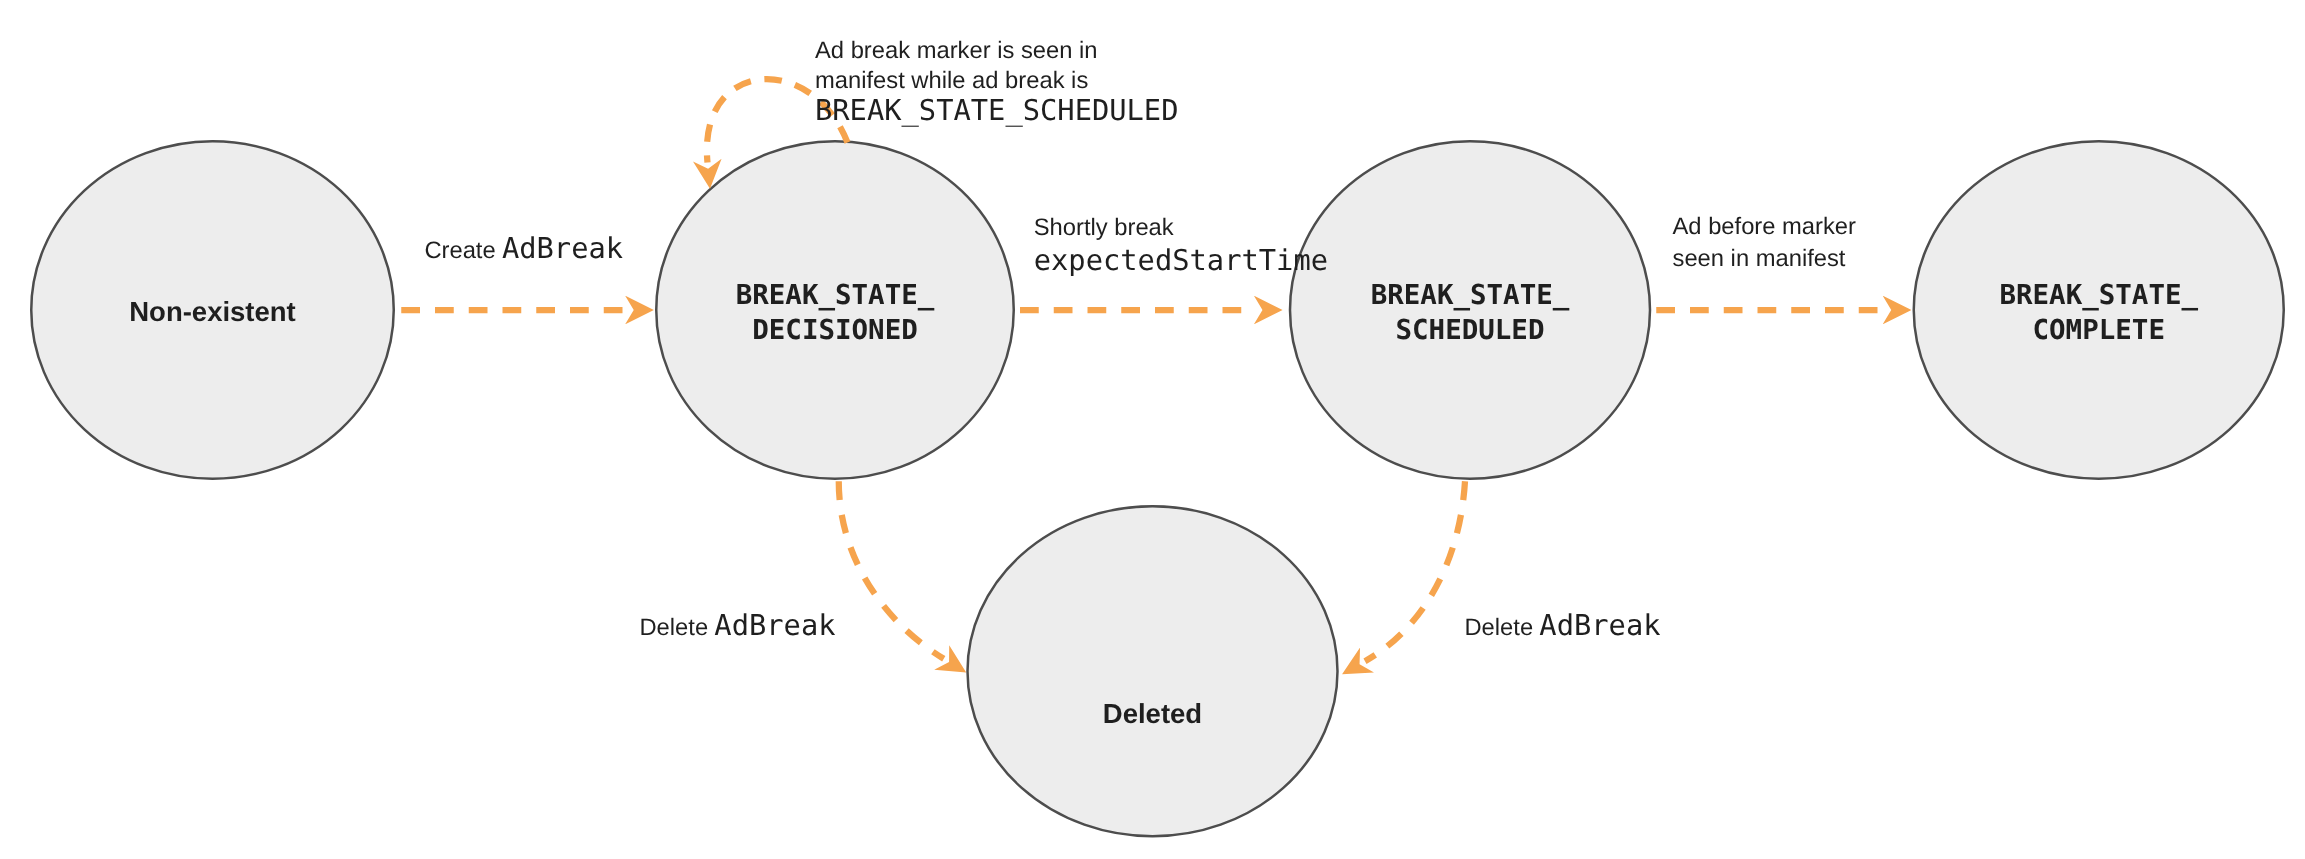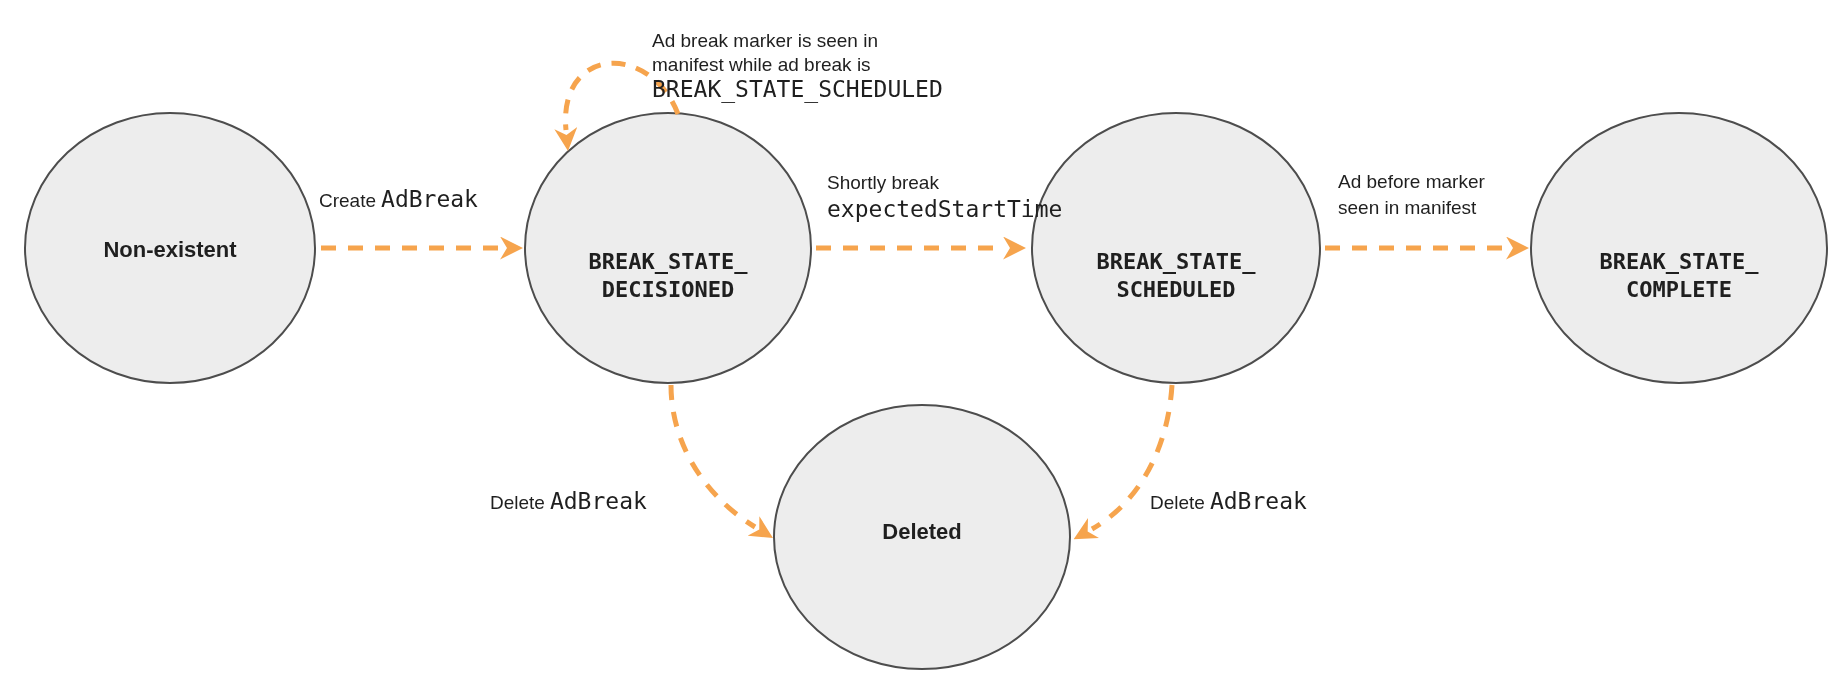--- a/index.html
+++ b/index.html
@@ -21,41 +21,40 @@
     left: 0;
     top: 0;
   }
   .edge-label {
     position: absolute;
     font-size: 19px;
     line-height: 26px;
     color: #1f1f1f;
     white-space: nowrap;
   }
-  .edge-label.center { }
+  .edge-label.center { text-align: center; }
   .code {
     font-family: "DejaVu Sans Mono", monospace;
     font-size: 23px;
   }
   .code.inline { margin-left: 5px; }
   .block { display: block; }
   .state-label {
     position: absolute;
     transform: translate(-50%, -50%);
     text-align: center;
     font-weight: bold;
     font-size: 22px;
     line-height: 28px;
     color: #1f1f1f;
     white-space: nowrap;
   }
   .state-label.mono {
     font-family: "DejaVu Sans Mono", monospace;
     font-size: 22px;
-    margin-top: 25px;
   }
   .loop-label { line-height: 24px; }
 </style>
 </head>
 <body>
 
 <div class="canvas">
 
   <svg width="1844" height="687" viewBox="0 0 1844 687">
     <defs>
@@ -93,21 +92,21 @@
   <div class="state-label mono" style="left:1176px; top:251px;">
     <div class="block">BREAK_STATE_</div>
     <div class="block">SCHEDULED</div>
   </div>
 
   <div class="state-label mono" style="left:1679px; top:251px;">
     <div class="block">BREAK_STATE_</div>
     <div class="block">COMPLETE</div>
   </div>
 
-  <div class="state-label" style="left:922px; top:532px;">Deleted</div>
+  <div class="state-label" style="left:922px; top:571px;">Deleted</div>
 
   <div class="edge-label center" style="left:319px; top:186px; width:200px;">
     <span>Create</span><span class="code inline">AdBreak</span>
   </div>
 
   <div class="edge-label loop-label" style="left:652px; top:29px;">
     <span class="block">Ad break marker is seen in</span>
     <span class="block">manifest while ad break is</span>
     <span class="block code">BREAK_STATE_SCHEDULED</span>
   </div>

